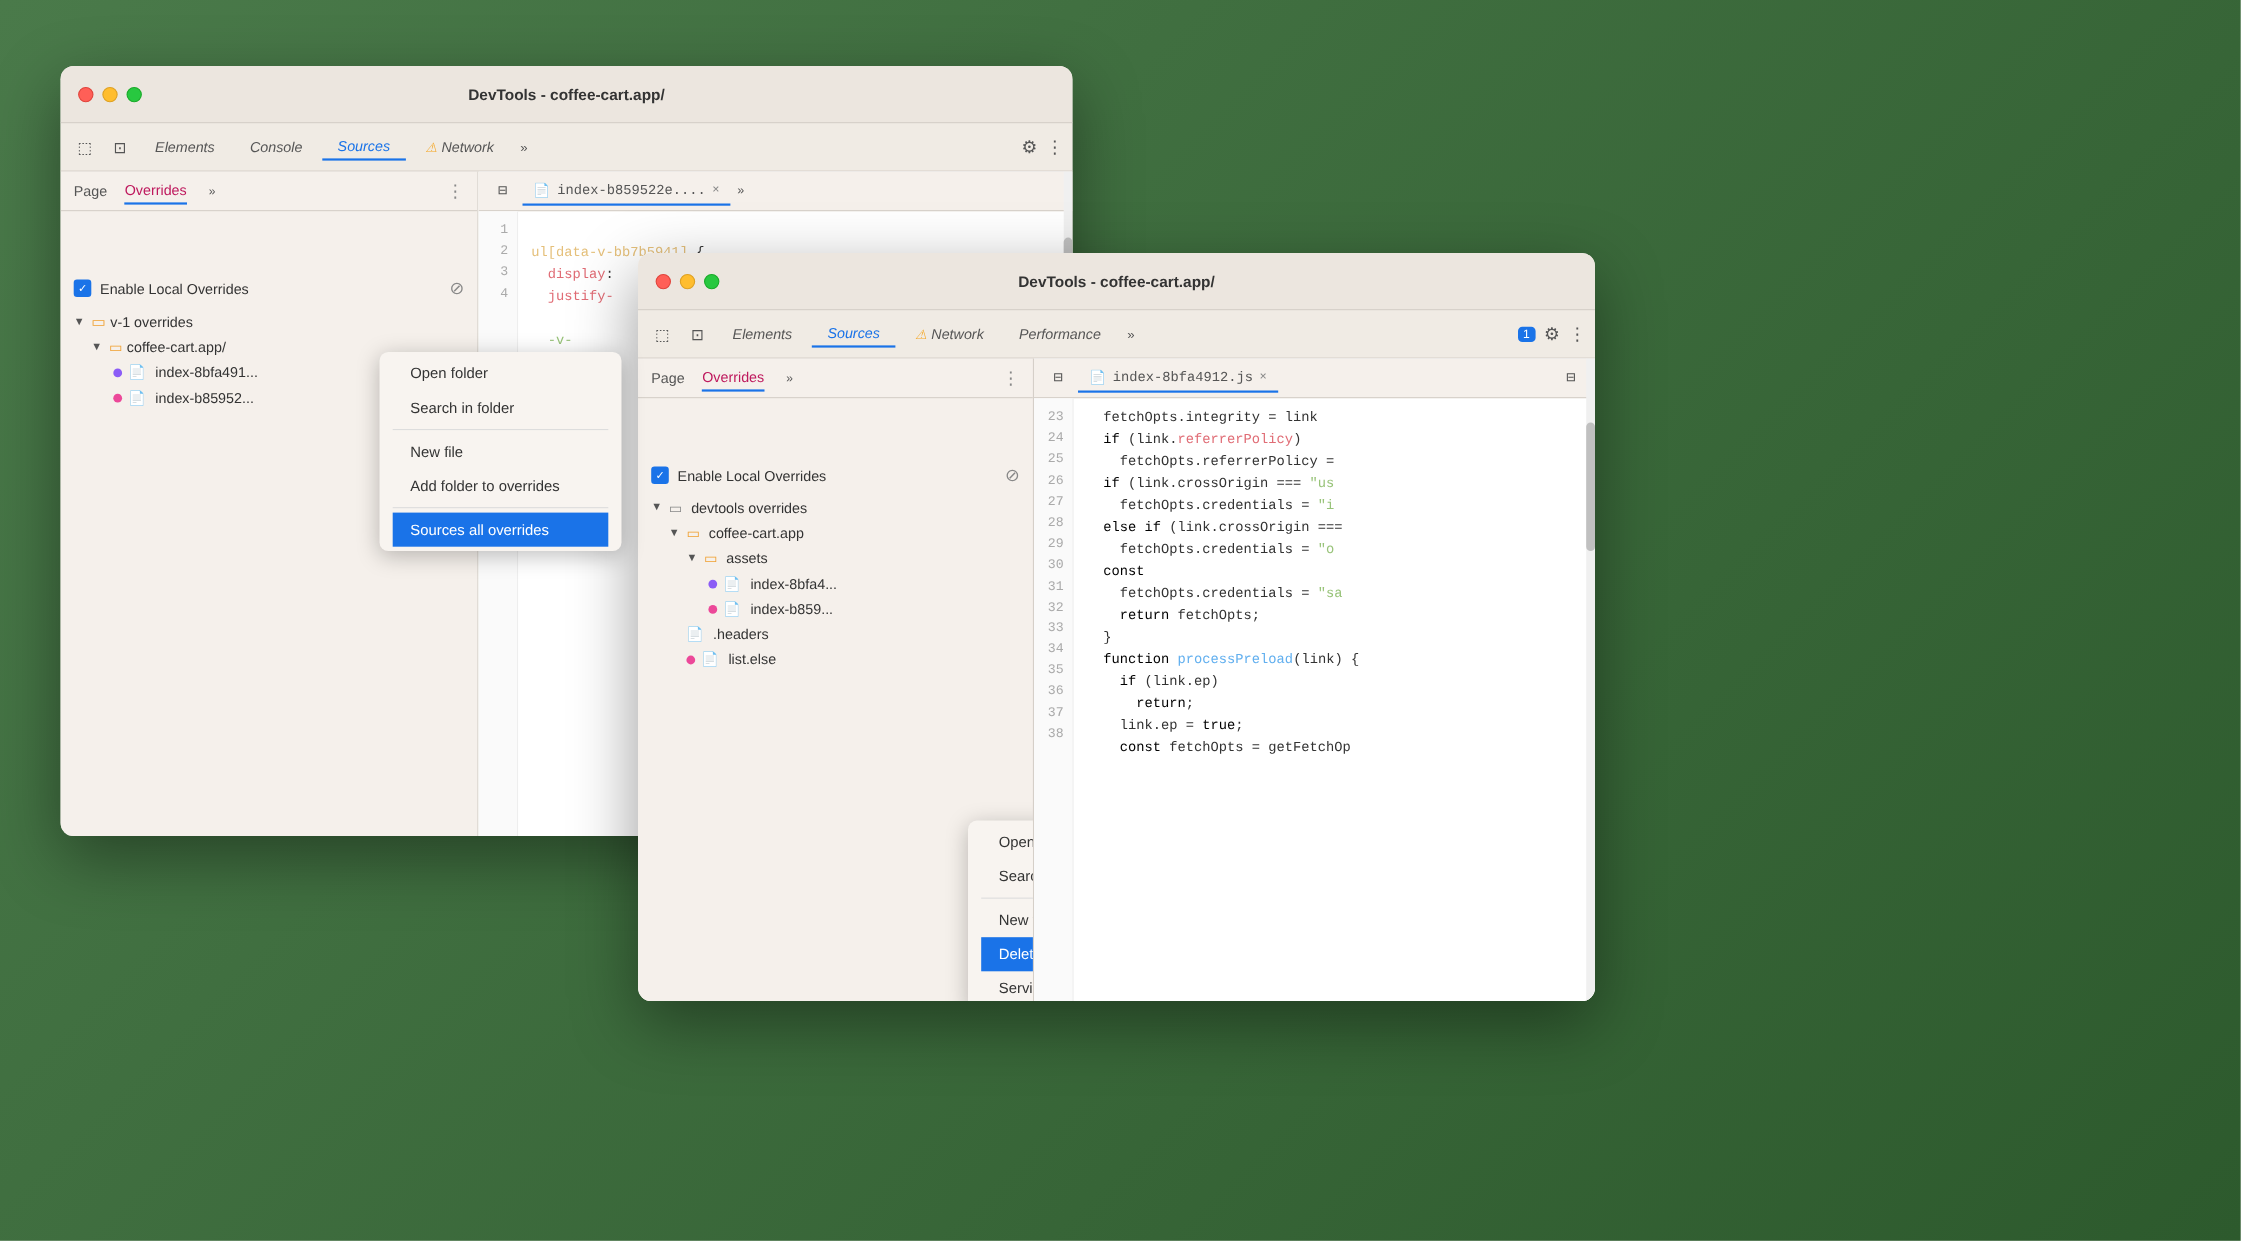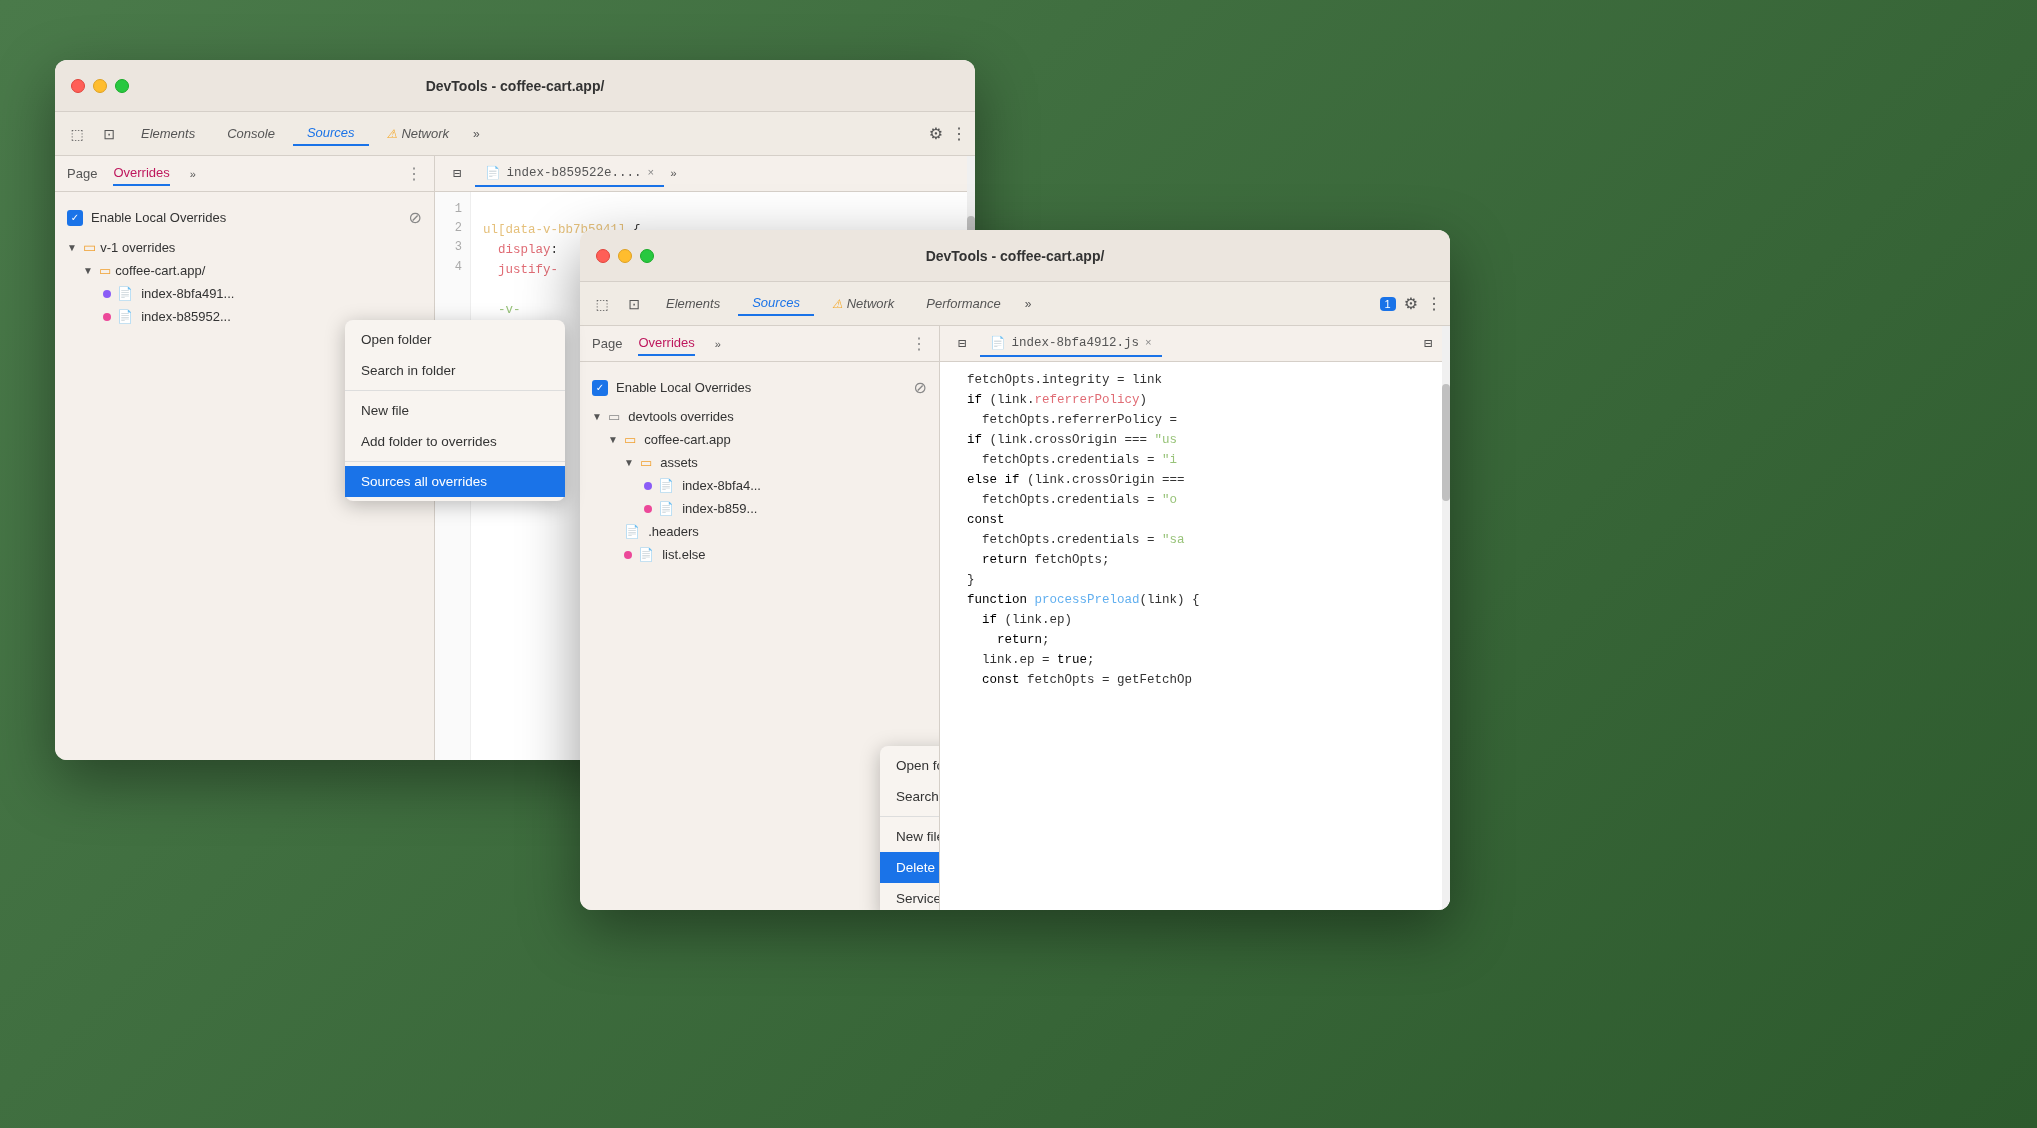--- a/index.html
+++ b/index.html
@@ -143,20 +143,21 @@
     }
 
     
     .sidebar {
       width: 380px;
       background: #f5f0eb;
       border-right: 1px solid #d5cfc8;
       display: flex;
       flex-direction: column;
       overflow: hidden;
+      gap: 44px;
     }
 
     .sidebar-tabs {
       display: flex;
       align-items: center;
       padding: 0 12px;
       height: 36px;
       border-bottom: 1px solid #d5cfc8;
       gap: 16px;
     }
@@ -241,21 +242,21 @@
 
     .dot-purple { background: #8b5cf6; }
     .dot-pink { background: #ec4899; }
 
     
     .context-menu {
       position: absolute;
       background: #f8f4f0;
       border-radius: 8px;
       box-shadow: 0 4px 20px rgba(0,0,0,0.25);
-      padding: 4px 0;
+      padding: 4px 12px;
       min-width: 220px;
       z-index: 100;
     }
 
     .context-menu-item {
       padding: 8px 16px;
       font-size: 13.5px;
       color: #333;
       cursor: pointer;
     }
@@ -621,20 +622,23 @@
         <div class="toolbar-icon" style="margin-right:4px;">⊟</div>
         <div class="editor-tab">
           <span>📄</span>
           <span>index-8bfa4912.js</span>
           <span class="editor-tab-close">×</span>
         </div>
         <div style="flex:1;"></div>
         <div class="toolbar-icon">⊟</div>
       </div>
       <div class="code-area">
+        <div class="line-numbers">
+          23<br>24<br>25<br>26<br>27<br>28<br>29<br>30<br>31<br>32<br>33<br>34<br>35<br>36<br>37<br>38
+        </div>
         <div class="code-content">  fetchOpts.integrity = link
   <span class="kw">if</span> (link.<span class="prop">referrerPolicy</span>)
     fetchOpts.referrerPolicy =
   <span class="kw">if</span> (link.crossOrigin === <span class="str">"us</span>
     fetchOpts.credentials = <span class="str">"i</span>
   <span class="kw">else if</span> (link.crossOrigin ===
     fetchOpts.credentials = <span class="str">"o</span>
   <span class="kw">const</span>
     fetchOpts.credentials = <span class="str">"sa</span>
     <span class="kw">return</span> fetchOpts;

